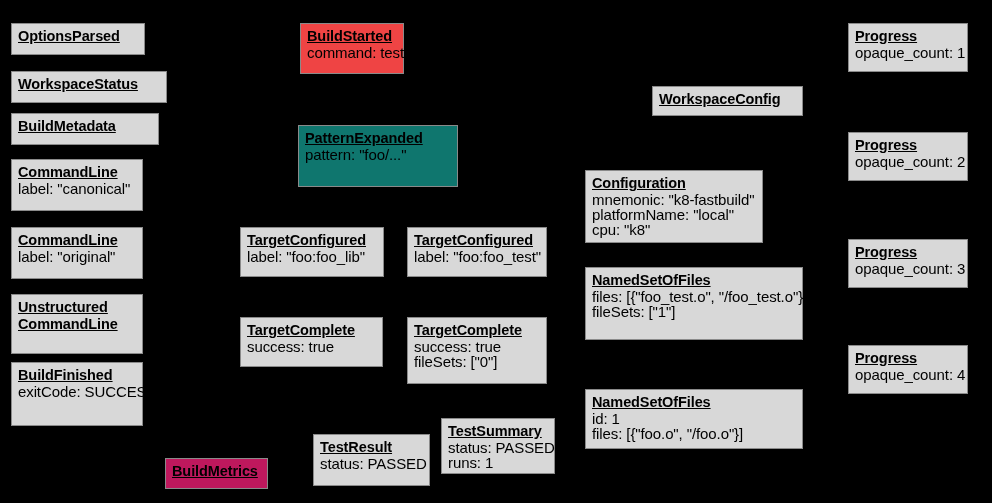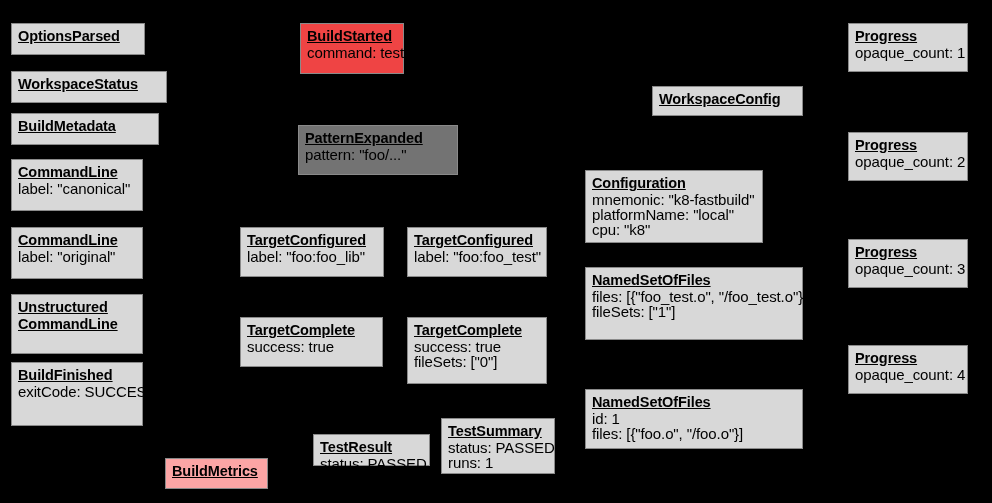--- a/index.html
+++ b/index.html
@@ -72,30 +72,30 @@
     </div>
     <div class="node" style="left: 11px; top: 282px; width: 132px; height: 60px; background: rgb(216, 216, 216); border-color: rgb(138, 138, 138); color: rgb(0, 0, 0);">
       <div class="node-title wrap">Unstructured CommandLine</div>
     </div>
     <div class="node" style="left: 11px; top: 350px; width: 132px; height: 64px; background: rgb(216, 216, 216); border-color: rgb(138, 138, 138); color: rgb(0, 0, 0);">
       <div class="node-title">BuildFinished</div>
       <div class="node-fields">
         <div>exitCode: SUCCESS</div>
       </div>
     </div>
-    <div class="node" style="left: 165px; top: 446px; width: 103px; height: 31px; background: #fca5a5; border-color: rgb(138, 138, 138); color: rgb(0, 0, 0);">
+    <div class="node" style="left: 165px; top: 446px; width: 103px; height: 31px; background: #be185d; border-color: rgb(138, 138, 138); color: rgb(0, 0, 0);">
       <div class="node-title">BuildMetrics</div>
     </div>
     <div class="node" style="left: 300px; top: 11px; width: 104px; height: 51px; background: #ef4444; border-color: rgb(138, 138, 138); color: rgb(0, 0, 0);">
       <div class="node-title">BuildStarted</div>
       <div class="node-fields">
         <div>command: test</div>
       </div>
     </div>
-    <div class="node" style="left: 298px; top: 113px; width: 160px; height: 50px; background: #737373; border-color: rgb(138, 138, 138); color: rgb(0, 0, 0);">
+    <div class="node" style="left: 298px; top: 113px; width: 160px; height: 62px; background: #0f766e; border-color: rgb(138, 138, 138); color: rgb(0, 0, 0);">
       <div class="node-title">PatternExpanded</div>
       <div class="node-fields">
         <div>pattern: "foo/..."</div>
       </div>
     </div>
     <div class="node" style="left: 240px; top: 215px; width: 144px; height: 50px; background: rgb(216, 216, 216); border-color: rgb(138, 138, 138); color: rgb(0, 0, 0);">
       <div class="node-title">TargetConfigured</div>
       <div class="node-fields">
         <div>label: "foo:foo_lib"</div>
       </div>
@@ -112,21 +112,21 @@
         <div>success: true</div>
       </div>
     </div>
     <div class="node" style="left: 407px; top: 305px; width: 140px; height: 67px; background: rgb(216, 216, 216); border-color: rgb(138, 138, 138); color: rgb(0, 0, 0);">
       <div class="node-title">TargetComplete</div>
       <div class="node-fields">
         <div>success: true</div>
         <div>fileSets: ["0"]</div>
       </div>
     </div>
-    <div class="node" style="left: 313px; top: 422px; width: 117px; height: 32px; background: rgb(216, 216, 216); border-color: rgb(138, 138, 138); color: rgb(0, 0, 0);">
+    <div class="node" style="left: 313px; top: 422px; width: 117px; height: 52px; background: rgb(216, 216, 216); border-color: rgb(138, 138, 138); color: rgb(0, 0, 0);">
       <div class="node-title">TestResult</div>
       <div class="node-fields">
         <div>status: PASSED</div>
       </div>
     </div>
     <div class="node" style="left: 441px; top: 406px; width: 114px; height: 56px; background: rgb(216, 216, 216); border-color: rgb(138, 138, 138); color: rgb(0, 0, 0);">
       <div class="node-title">TestSummary</div>
       <div class="node-fields">
         <div>status: PASSED</div>
         <div>runs: 1</div>

